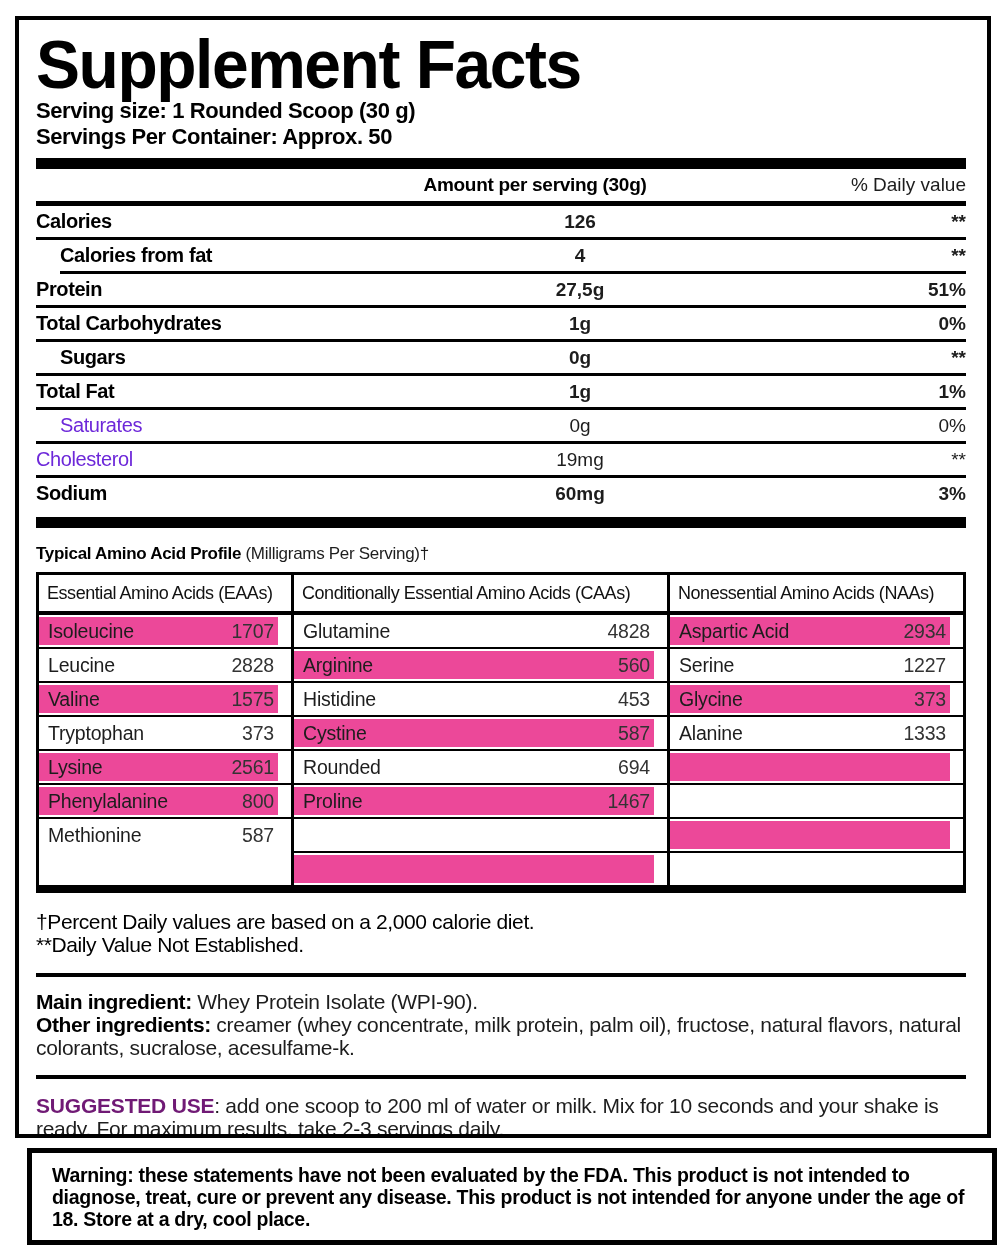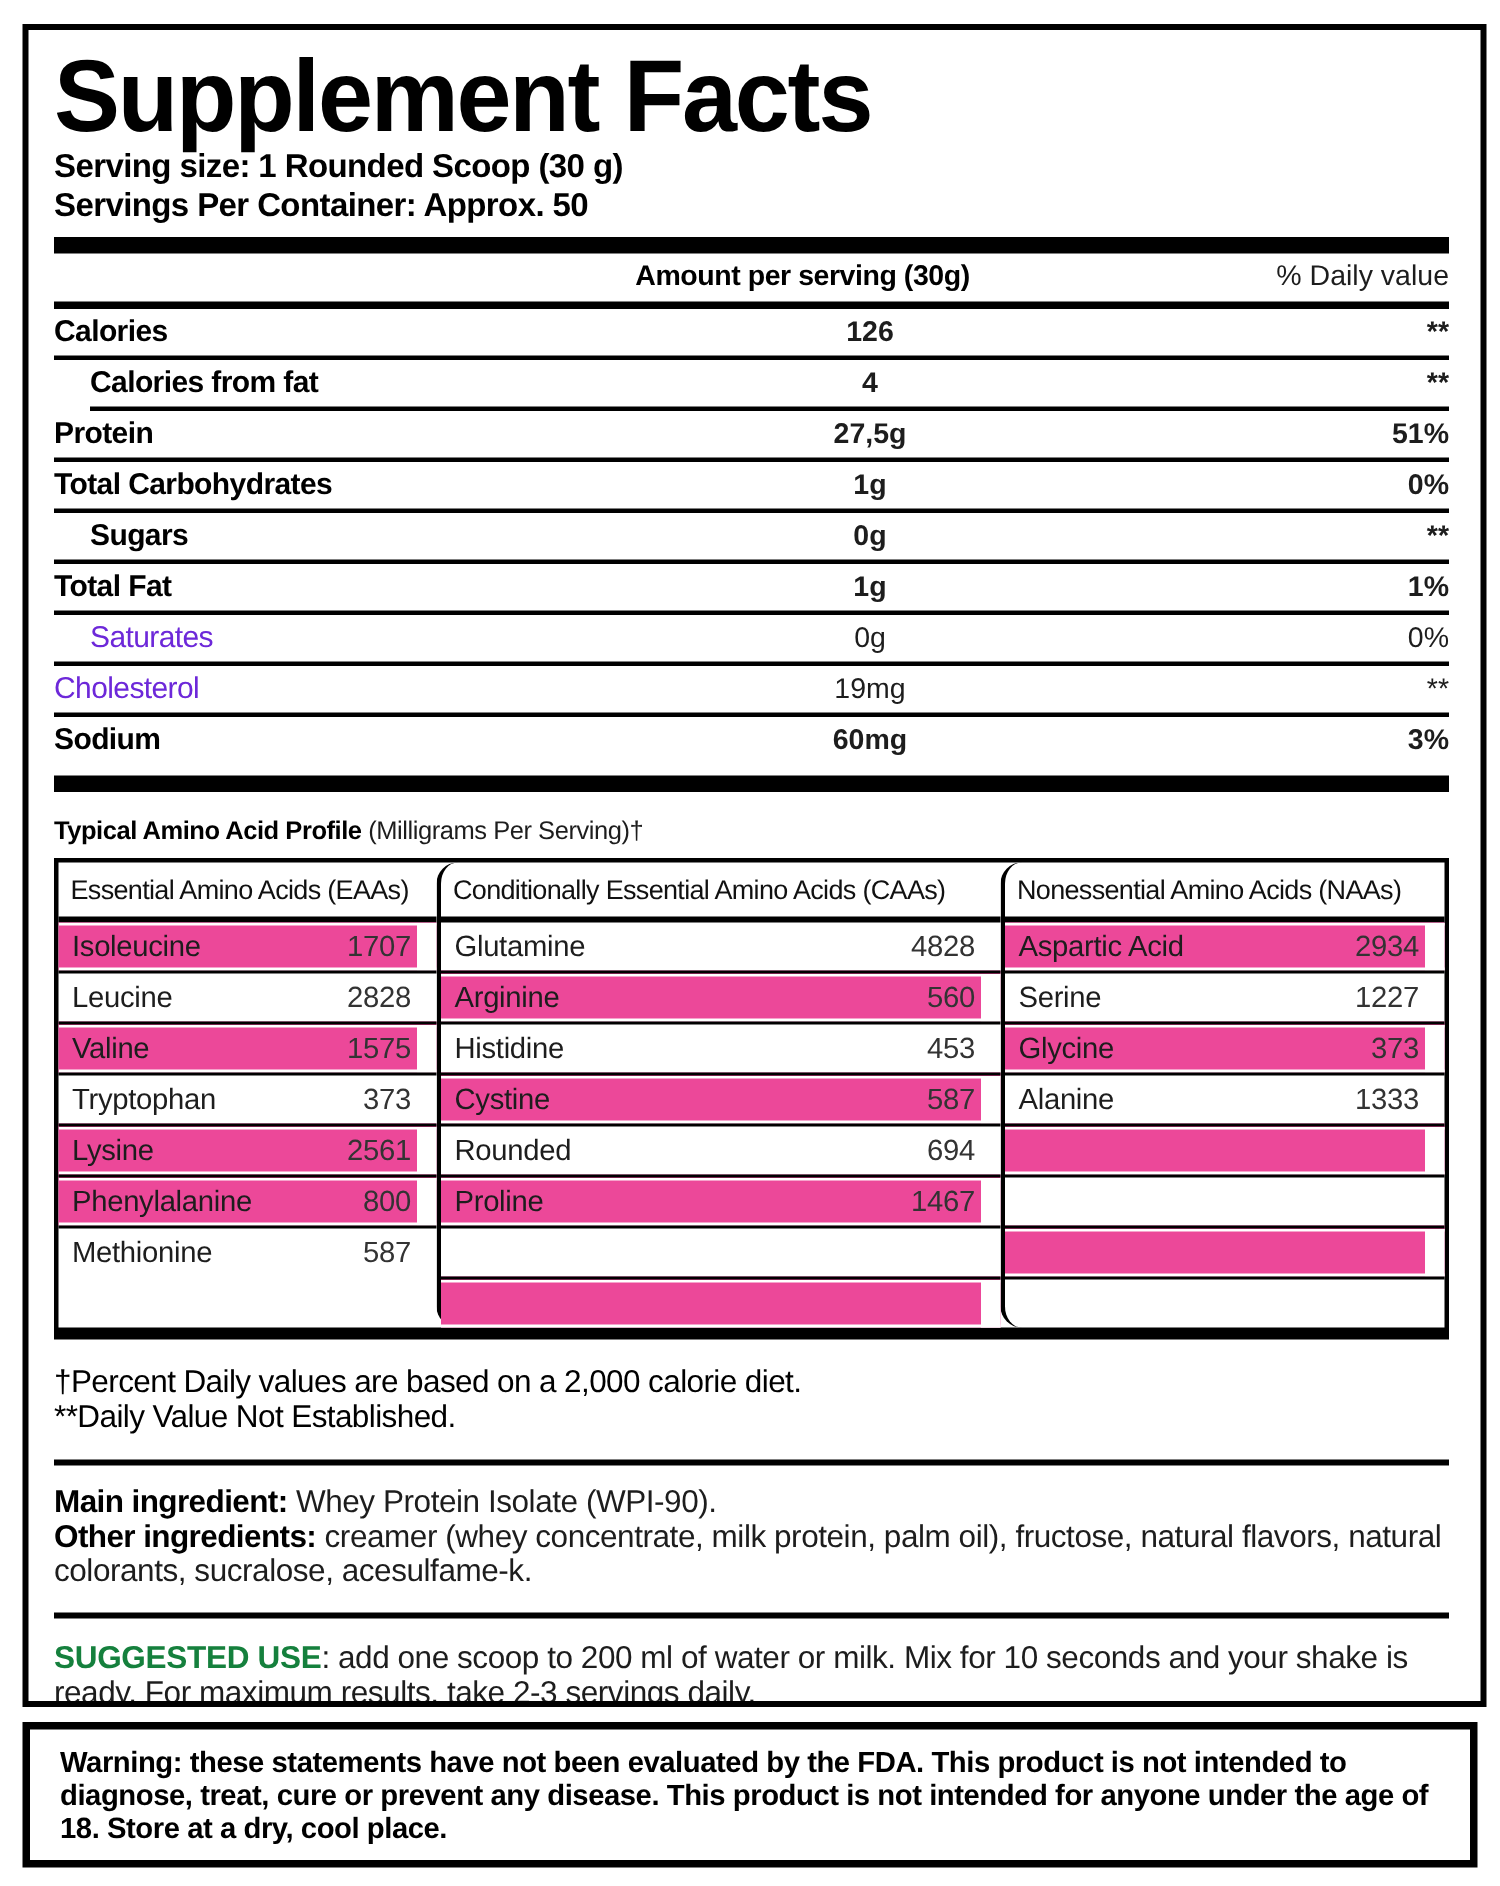--- a/index.html
+++ b/index.html
@@ -37,21 +37,21 @@
   .nrow.light .label{font-weight:normal;color:#6d28d9;}
   .nrow.ind .label{padding-left:24px;}
   .nrow .amt{text-align:center;color:#1d1d1d;font-size:19px;}
   .nrow .dv{text-align:right;color:#1d1d1d;font-size:19px;}
   .nrow.sepbelow{border-bottom-color:transparent;}
   .nrow.sepbelow::after{content:"";position:absolute;left:24px;right:0;bottom:-3px;height:3px;background:#000;}
   
   .amino-title{margin-top:16px;font-size:17px;letter-spacing:-0.3px;}
   .amino-title .note{font-weight:normal;color:#1d1d1d;}
   .amino-table{display:flex;margin-top:8px;border:3px solid #000;border-bottom-width:8px;}
-  .acol{display:flex;flex-direction:column;border-radius:14px;}
+  .acol{display:flex;flex-direction:column;}
   .acol.c0{width:252px;}
   .acol.c1{width:373px;}
   .acol.c2{flex:1;}
   .acol + .acol{border-left:3px solid #000;}
   .ahead{
     height:36px;border-bottom:4px solid #000;display:flex;align-items:center;
     padding:0 6px 0 8px;font-size:18px;letter-spacing:-0.45px;color:#111;white-space:nowrap;overflow:hidden;
   }
   .acell{
     height:32px;display:flex;align-items:center;justify-content:space-between;
@@ -66,24 +66,24 @@
   
   .foot{font-size:21px;font-weight:normal;line-height:23px;letter-spacing:-0.4px;}
   .foot.first{margin-top:17px;}
   .rule{border:none;height:4px;background:#000;margin:0;}
   .rule.r1{margin-top:17px;}
   .rule.r2{margin-top:16px;}
   .ing-block{margin-top:13px;}
   .ing{margin:0;font-size:21px;line-height:23px;color:#1d1d1d;letter-spacing:-0.3px;}
   .ing .b{color:#000;letter-spacing:-0.4px;}
   .use{margin:15px 0 0 0;font-size:21px;line-height:23px;color:#1d1d1d;letter-spacing:-0.3px;}
-  .use .b{color:#15803d;letter-spacing:-0.2px;margin-top:37px;}
+  .use .b{color:#701a75;letter-spacing:-0.2px;margin-top:37px;}
   
   .warning-box{
-    position:absolute;left:15px;top:1148px;width:920px;
+    position:absolute;left:27px;top:1148px;width:920px;
     border:5px solid #000;padding:11px 20px 10px 20px;
   }
   .warning-box p{margin:0;font-weight:bold;font-size:19.5px;line-height:22px;letter-spacing:-0.3px;}
 </style>
 </head>
 <body>
 
 <div class="main-box">
   <h1 class="title">Supplement Facts</h1>
   <div class="serving">Serving size: 1 Rounded Scoop (30 g)</div>

